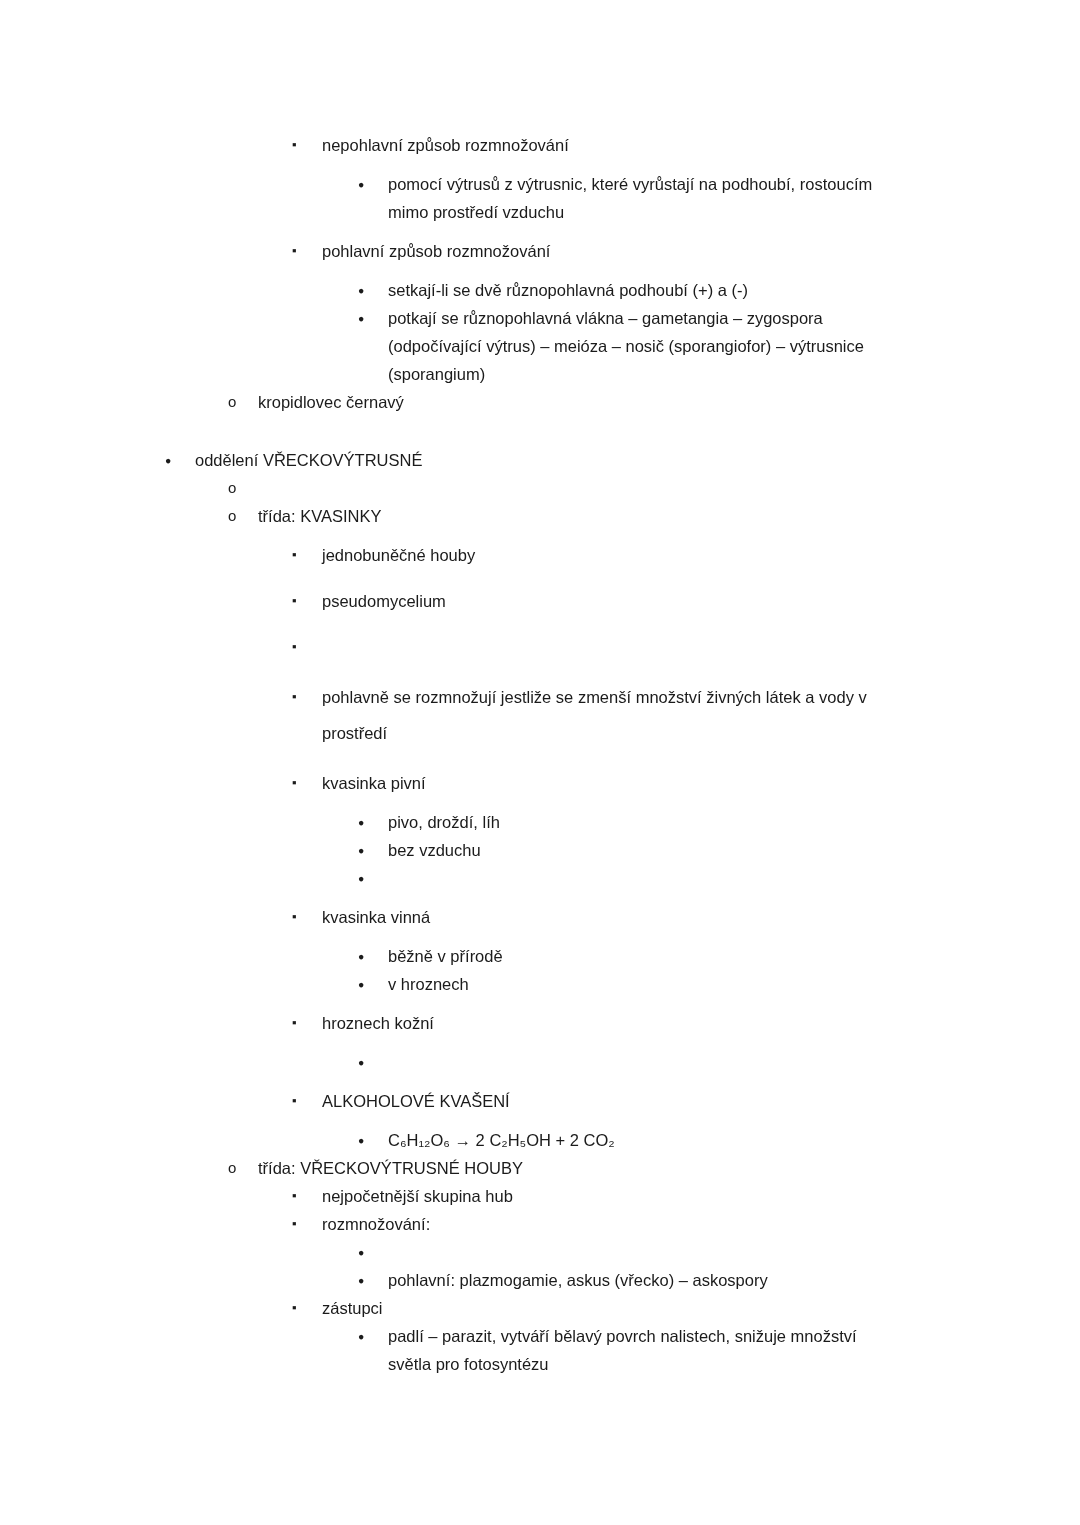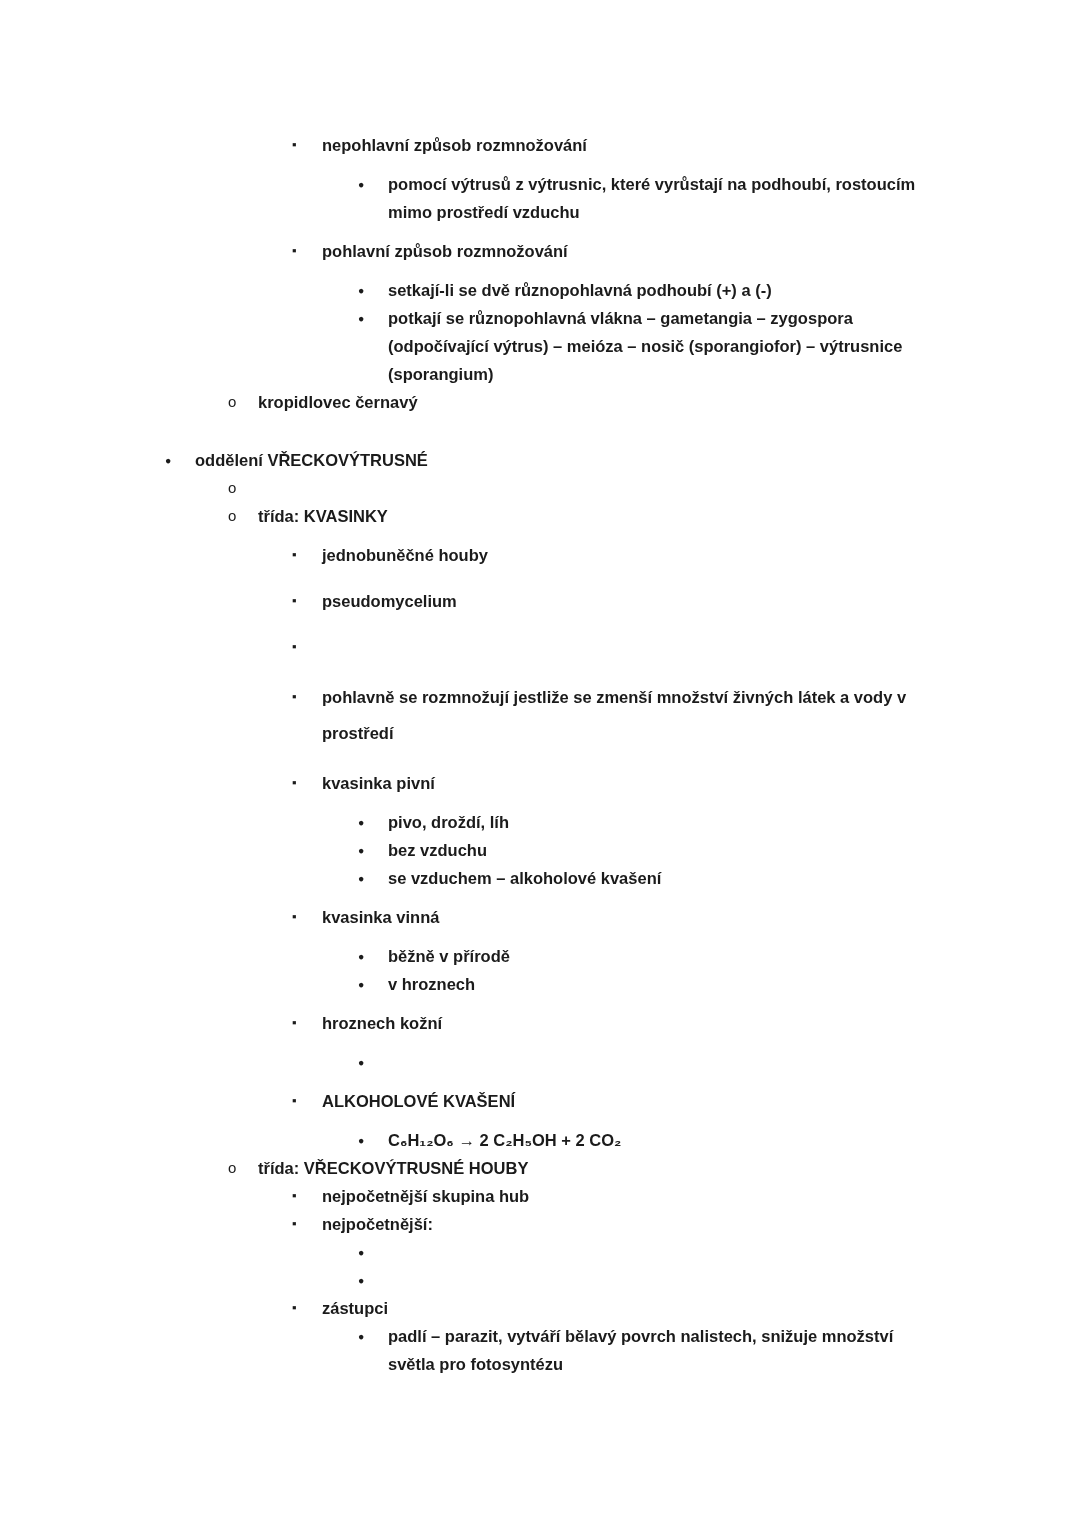--- a/index.html
+++ b/index.html
@@ -45,21 +45,20 @@
   .lvl3 { padding-left: 292px; }
   .lvl4 { padding-left: 358px; }
   .gap0 { margin-top: 0; }
   .gap1 { margin-top: 11px; }
   .gap2 { margin-top: 18px; }
   .gap3 { margin-top: 30px; }
   .lh15 { line-height: 36px; }
   .lh15 .marker { line-height: 36px; }
   .text {
     white-space: pre-line;
-    font-weight: bold;
   }
 </style>
 </head>
 <body>
 
 <div class="page">
   <div class="doc" id="list">
       <div class="item lvl3 gap0">
         <span class="marker m-square">▪</span>
         <span class="text">nepohlavní způsob rozmnožování</span>
@@ -121,21 +120,20 @@
       <div class="item lvl4 gap1">
         <span class="marker m-disc">●</span>
         <span class="text">pivo, droždí, líh</span>
       </div>
       <div class="item lvl4 gap0">
         <span class="marker m-disc">●</span>
         <span class="text">bez vzduchu</span>
       </div>
       <div class="item lvl4 gap0">
         <span class="marker m-disc">●</span>
-        <span class="text">se vzduchem – alkoholové kvašení</span>
       </div>
       <div class="item lvl3 gap1">
         <span class="marker m-square">▪</span>
         <span class="text">kvasinka vinná</span>
       </div>
       <div class="item lvl4 gap1">
         <span class="marker m-disc">●</span>
         <span class="text">běžně v přírodě</span>
       </div>
       <div class="item lvl4 gap0">
@@ -160,27 +158,28 @@
       <div class="item lvl2 gap0">
         <span class="marker m-circle">o</span>
         <span class="text">třída: VŘECKOVÝTRUSNÉ HOUBY</span>
       </div>
       <div class="item lvl3 gap0">
         <span class="marker m-square">▪</span>
         <span class="text">nejpočetnější skupina hub</span>
       </div>
       <div class="item lvl3 gap0">
         <span class="marker m-square">▪</span>
-        <span class="text">nejpočetnější:</span>
+        <span class="text">rozmnožování:</span>
       </div>
       <div class="item lvl4 gap0">
         <span class="marker m-disc">●</span>
       </div>
       <div class="item lvl4 gap0">
         <span class="marker m-disc">●</span>
+        <span class="text">pohlavní: plazmogamie, askus (vřecko) – askospory</span>
       </div>
       <div class="item lvl3 gap0">
         <span class="marker m-square">▪</span>
         <span class="text">zástupci</span>
       </div>
       <div class="item lvl4 gap0">
         <span class="marker m-disc">●</span>
         <span class="text">padlí – parazit, vytváří bělavý povrch nalistech, snižuje množství
 světla pro fotosyntézu</span>
       </div>

